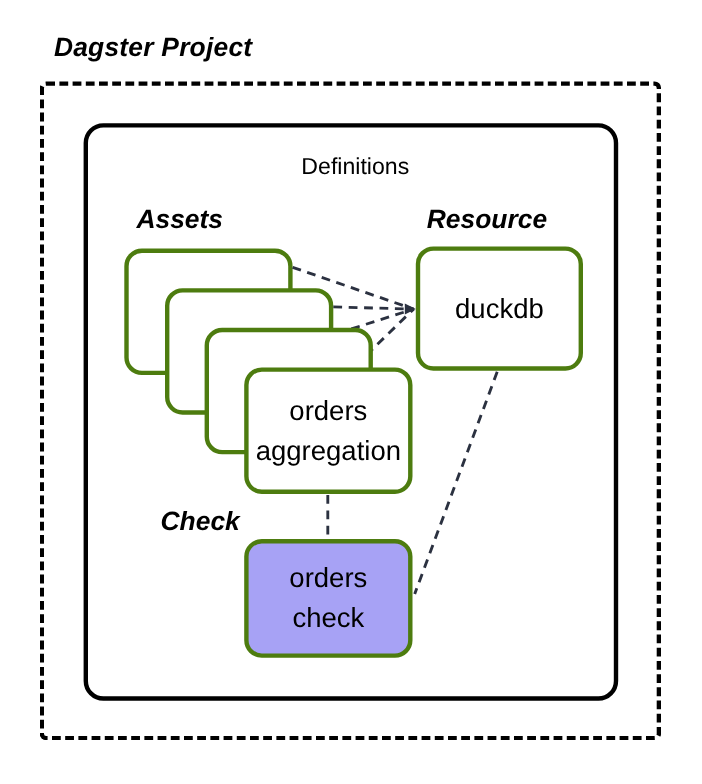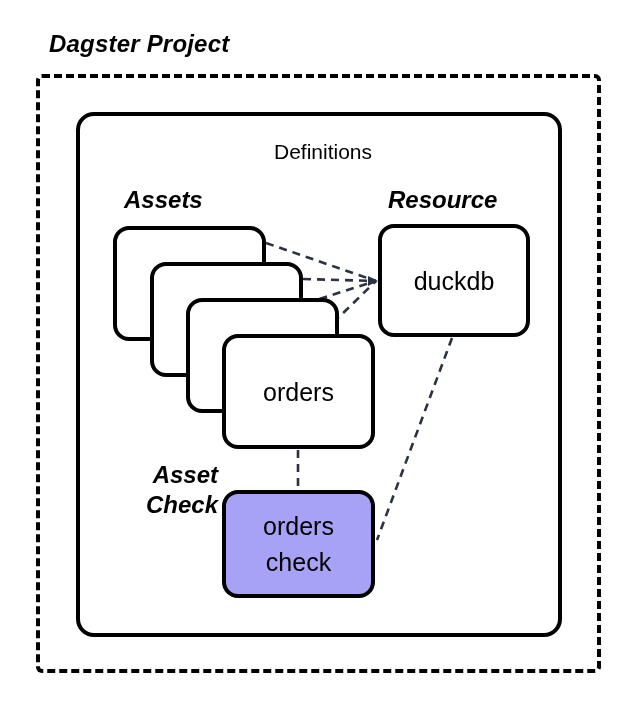--- a/index.html
+++ b/index.html
@@ -84,21 +84,21 @@
     font-size: 24px;
     font-style: italic;
     font-weight: 700;
     line-height: 30px;
   }
   .label-assetcheck span { display: block; }
 
   
   .node {
     position: absolute;
-    border: 4px solid #000000;
+    border: 4px solid #4d7c0f;
     border-radius: 16px;
     box-sizing: border-box;
     background: #ffffff;
     display: flex;
     flex-direction: column;
     align-items: center;
     justify-content: center;
     font-size: 25px;
     line-height: 36px;
     text-align: left;
@@ -155,21 +155,20 @@
 
   <div class="definitions-box">
     <div class="definitions-title">Definitions</div>
   </div>
 
   <div class="group-label label-assets">Assets</div>
 
   <div class="group-label label-resource">Resource</div>
 
   <div class="label-assetcheck">
-    <span>Asset</span>
     <span>Check</span>
   </div>
 
   <svg class="connectors" viewBox="0 0 638 713" xmlns="http://www.w3.org/2000/svg">
     <g stroke="#2b3140" stroke-width="2.6" fill="none" stroke-dasharray="8,6" stroke-linecap="butt">
       <line x1="266" y1="243" x2="376" y2="281"></line>
       <line x1="303" y1="279" x2="376" y2="281"></line>
       <line x1="266" y1="316" x2="376" y2="281"></line>
       <line x1="303" y1="352" x2="376" y2="281"></line>
       <line x1="298" y1="450" x2="298" y2="489"></line>
@@ -177,20 +176,21 @@
     </g>
 
     <polygon points="378,281 368,276 368,286" fill="#2b3140"></polygon>
   </svg>
 
   <div class="node asset-card asset-card-1"></div>
   <div class="node asset-card asset-card-2"></div>
   <div class="node asset-card asset-card-3"></div>
   <div class="node asset-card asset-card-4">
     <span class="line">orders</span>
+    <span class="line">aggregation</span>
   </div>
 
   <div class="node node-duckdb">
     <span class="line">duckdb</span>
   </div>
 
   <div class="node node-check">
     <span class="line">orders</span>
     <span class="line">check</span>
   </div>

